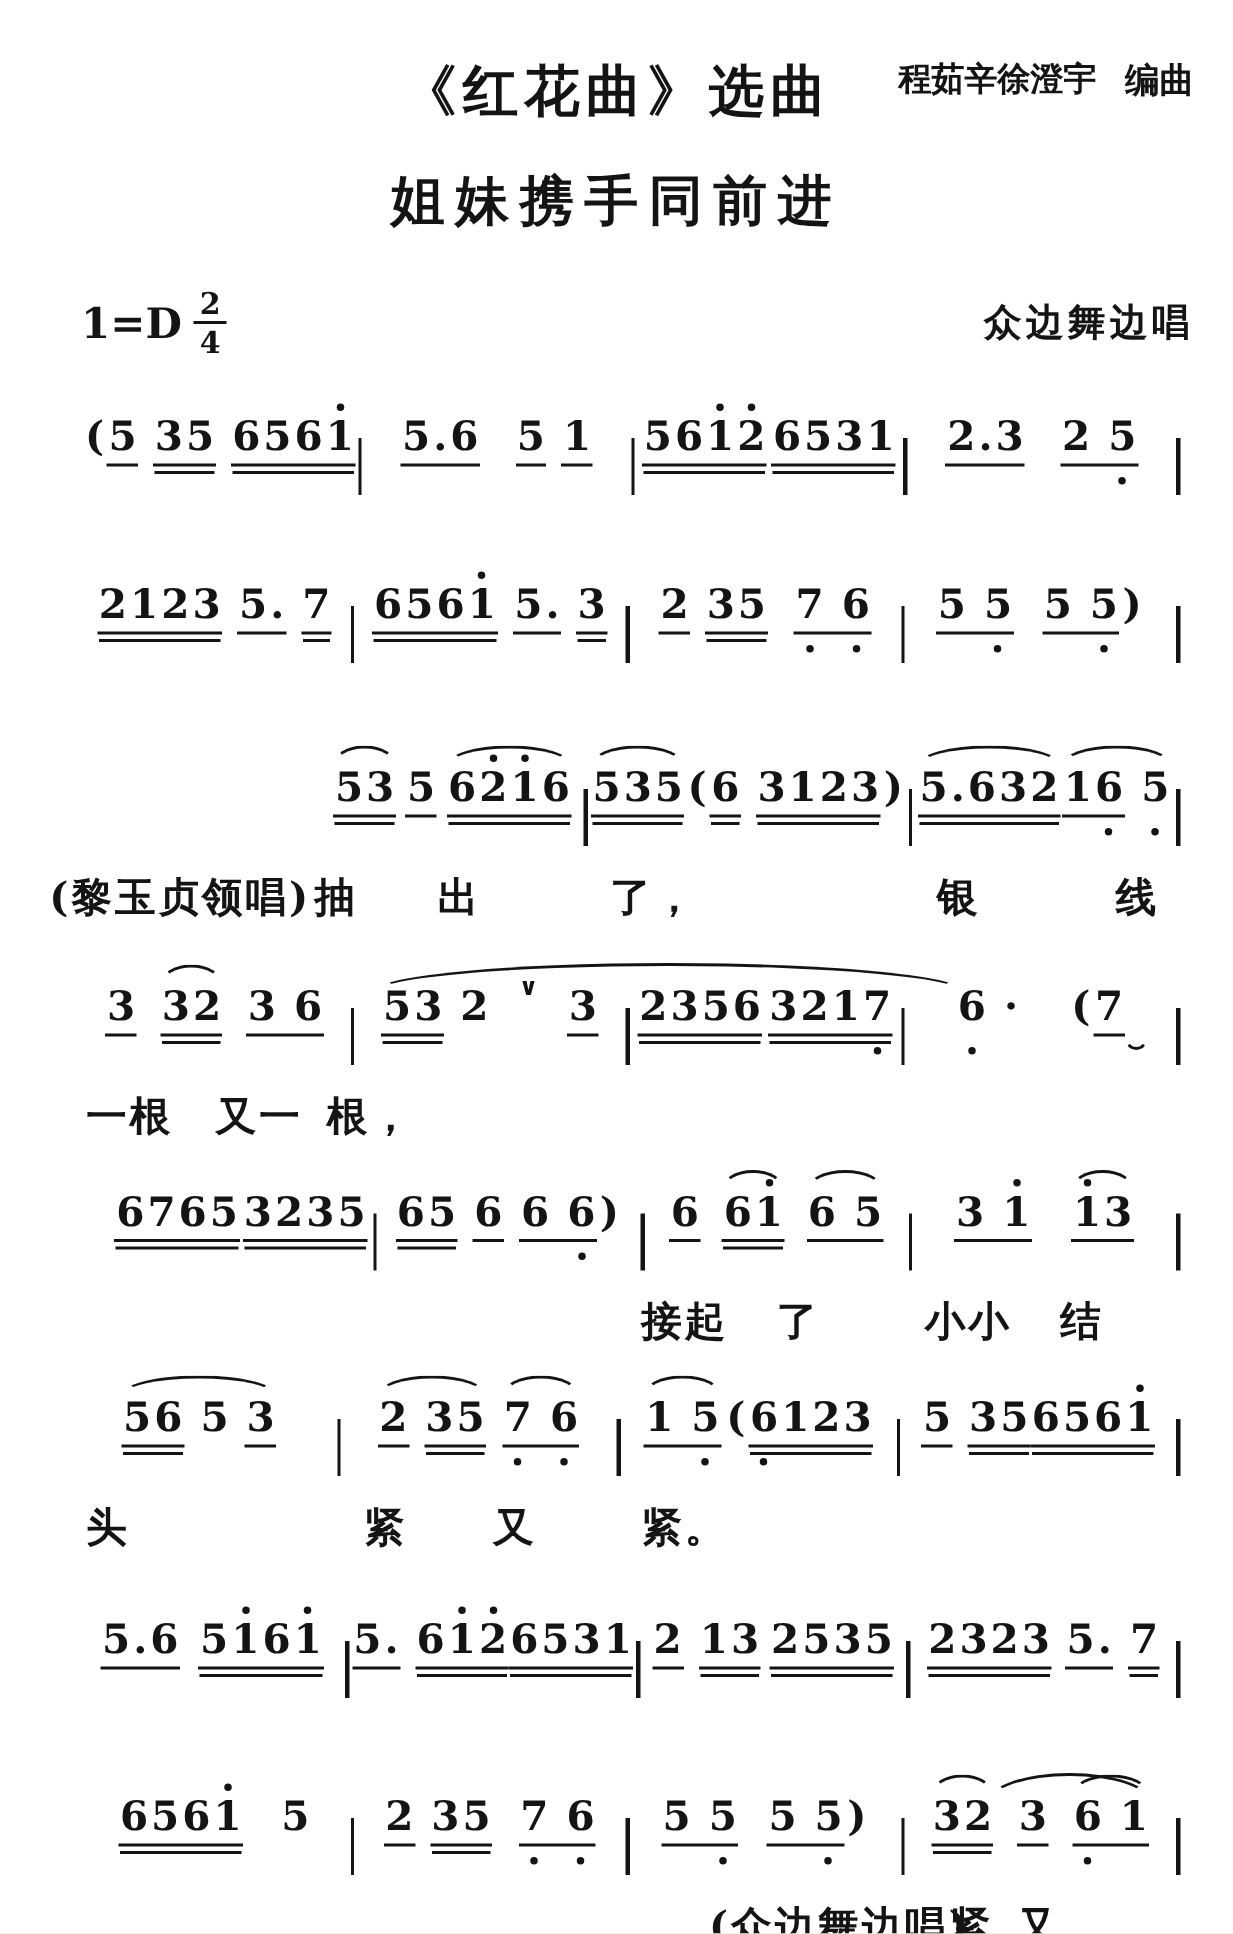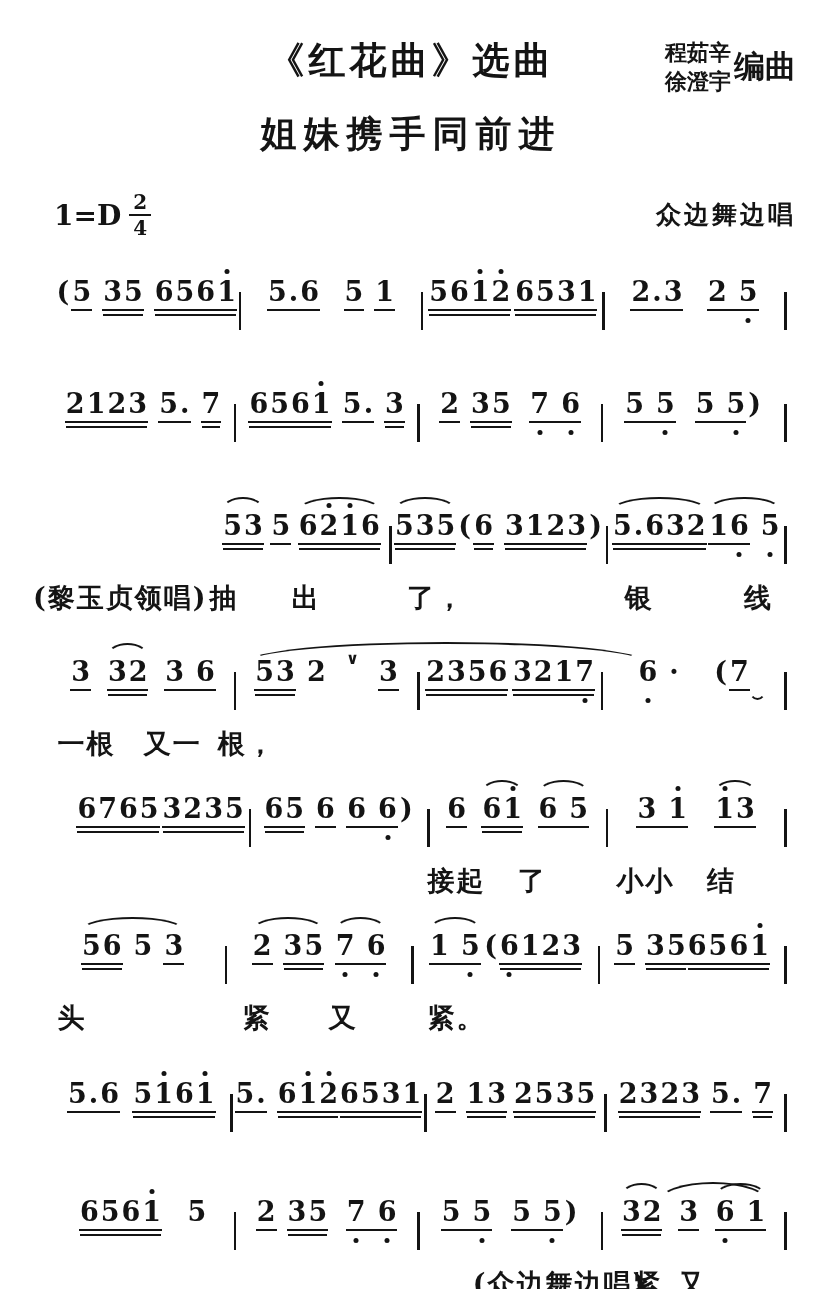--- a/index.html
+++ b/index.html
@@ -9,22 +9,22 @@
     font-family:"DejaVu Serif","Liberation Serif",serif;
     overflow:hidden;
   }
   
   .title { position:absolute; top:36px; left:0; width:100%; text-align:center;
            font-size:37px; font-weight:bold; letter-spacing:4px; }
   .subtitle { position:absolute; top:110px; left:0; width:100%; text-align:center;
               font-size:36px; font-weight:bold; letter-spacing:7px; }
   .arrangers { position:absolute; top:38px; right:26px; display:flex; align-items:center;
                font-size:22px; font-weight:bold; }
-  .arrangers .names { display:flex; flex-direction:column; line-height:1.3; }
-  .arrangers .role { font-size:31px; margin-left:3px; }
+  .arrangers .names { display:flex; flex-direction:row; line-height:1.3; }
+  .arrangers .role { font-size:23px; margin-left:19px; }
   .keysig { position:absolute; top:192px; left:54px; display:flex; align-items:center;
             font-size:28px; font-weight:bold; }
   .meter { display:inline-flex; flex-direction:column; align-items:center;
            font-size:20px; line-height:1; margin-left:8px; font-weight:bold; }
   .meter .num { padding:0 4px 2px; border-bottom:2.5px solid #141414; }
   .meter .den { padding-top:2px; }
   .performer { position:absolute; top:198px; right:26px; font-size:25px;
                font-weight:bold; letter-spacing:3px; }
   
   .line-block { position:absolute; left:0; width:100%; }

